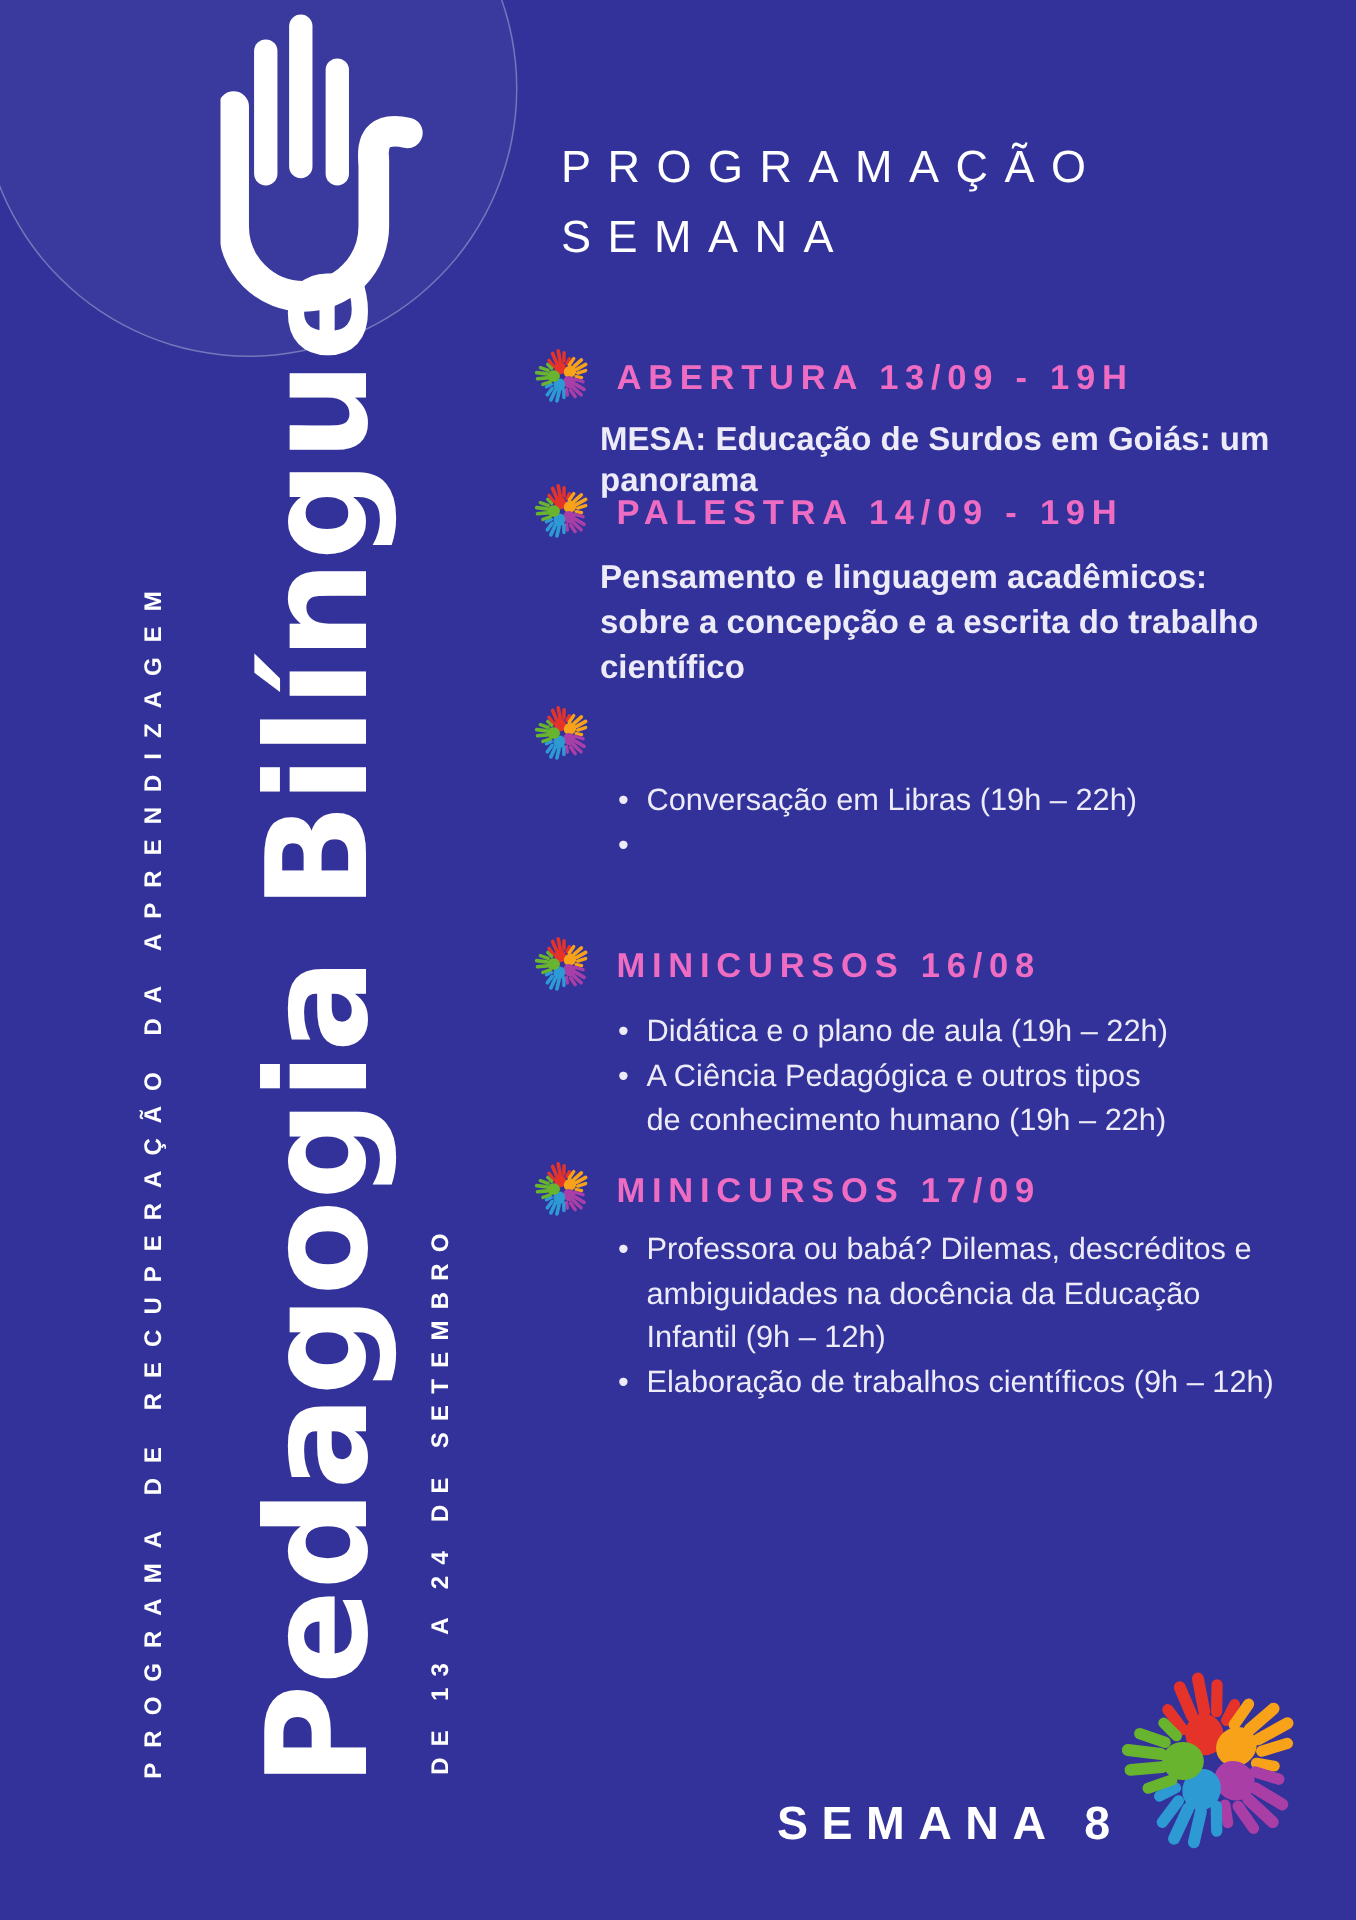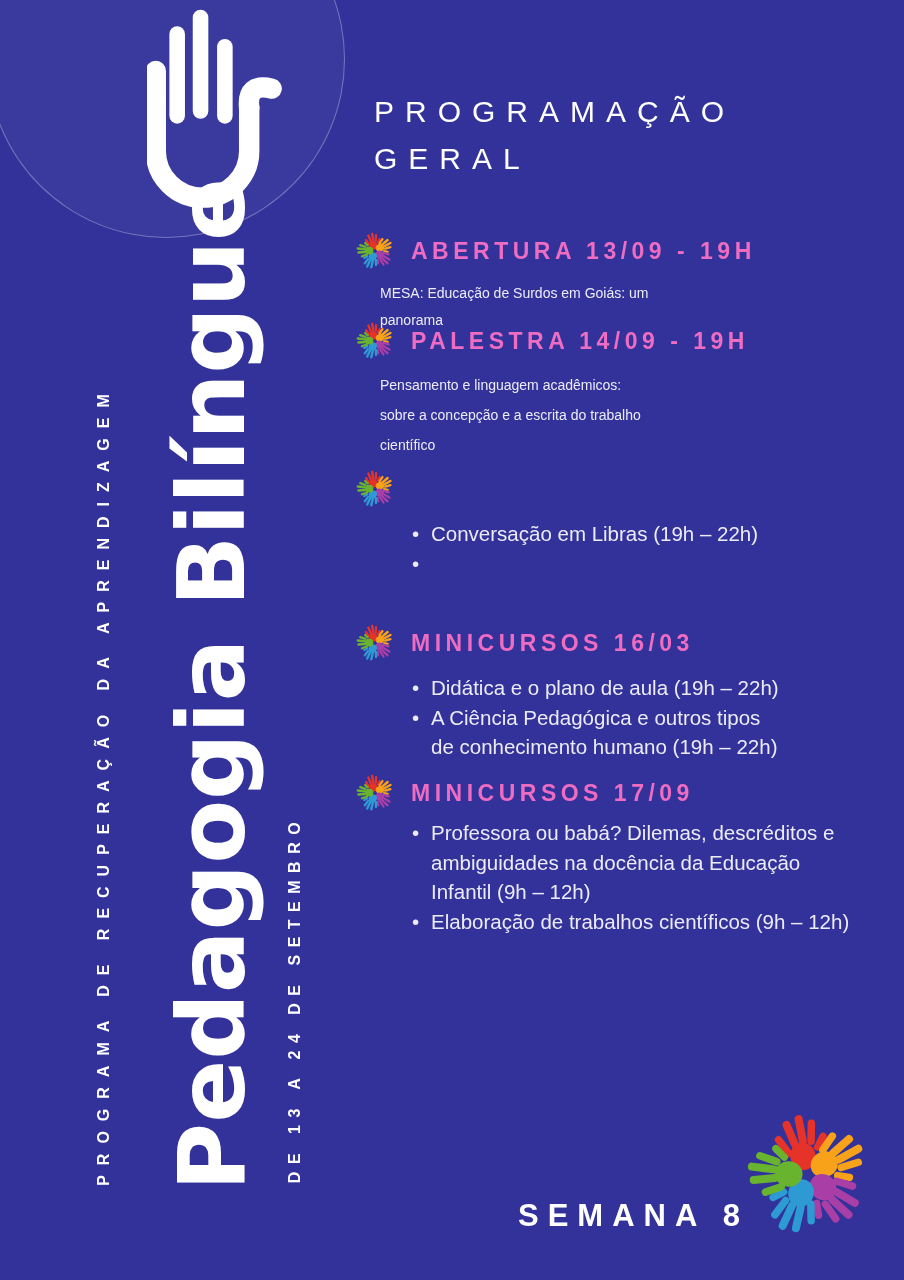--- a/index.html
+++ b/index.html
@@ -41,22 +41,22 @@
     color:#ffffff;white-space:nowrap;margin-left:16px;
   }
   .section{position:absolute;left:352px;width:510px;}
   .sec-0{top:228px;} .sec-1{top:318px;} .sec-2{top:466px;} .sec-3{top:620px;} .sec-4{top:770px;}
   .sec-head{display:flex;align-items:center;height:46px;}
   .sec-icon{width:46px;height:46px;flex:0 0 46px;margin-right:13px;}
   .sec-heading{
     font-size:23px;font-weight:bold;letter-spacing:4.5px;
     color:#ee6cc2;white-space:nowrap;
   }
-  .sec-body{margin-left:28px;margin-top:6px;width:480px;
-    font-size:14px;color:#ecebf7;}
+  .sec-body{margin-left:48px;margin-top:6px;width:480px;
+    font-size:22px;color:#ecebf7;font-weight:bold;}
   .para{white-space:pre-line;}
   .para-tight{line-height:26.5px;}
   .para-loose{line-height:30px;}
   .bullets{list-style:none;margin:7px 0 0 60px;padding:0;width:480px;
     font-size:20.5px;line-height:29.5px;color:#ecebf7;}
   .bullets.tight{margin-top:2px;}
   .bullets li{display:flex;}
   .bullet-dot{flex:0 0 19px;}
   .bullet-text{white-space:pre-line;}
   
@@ -104,21 +104,21 @@
       <path d="M 105 104 Q 102 78 128 84"></path>
     </g>
   </svg>
 
   <div class="vert program-vert">PROGRAMA DE RECUPERAÇÃO DA APRENDIZAGEM</div>
   <div class="vert big-title">Pedagogia Bilíngue</div>
   <div class="vert dates-vert">DE 13 A 24 DE SETEMBRO</div>
 
   <div class="main-title">
     <div>PROGRAMAÇÃO</div>
-    <div>GERAL</div>
+    <div>SEMANA</div>
   </div>
 
   <div class="section sec-0">
     <div class="sec-head">
       <svg class="sec-icon" viewBox="-62 -62 124 124">
           <use href="#hands-circle"></use>
         </svg>
       <span class="sec-heading">ABERTURA  13/09 - 19H</span>
     </div>
     <div class="sec-body para para-tight">MESA: Educação de Surdos em Goiás: um
@@ -152,21 +152,21 @@
           <span class="bullet-dot">•</span>
         </li>
     </ul>
   </div>
 
   <div class="section sec-3">
     <div class="sec-head">
       <svg class="sec-icon" viewBox="-62 -62 124 124">
           <use href="#hands-circle"></use>
         </svg>
-      <span class="sec-heading">MINICURSOS 16/03</span>
+      <span class="sec-heading">MINICURSOS 16/08</span>
     </div>
     <ul class="bullets">
       <li>
           <span class="bullet-dot">•</span>
           <span class="bullet-text">Didática e o plano de aula (19h – 22h)</span>
         </li>
       <li>
           <span class="bullet-dot">•</span>
           <span class="bullet-text">A Ciência Pedagógica e outros tipos
 de conhecimento humano (19h – 22h)</span>

